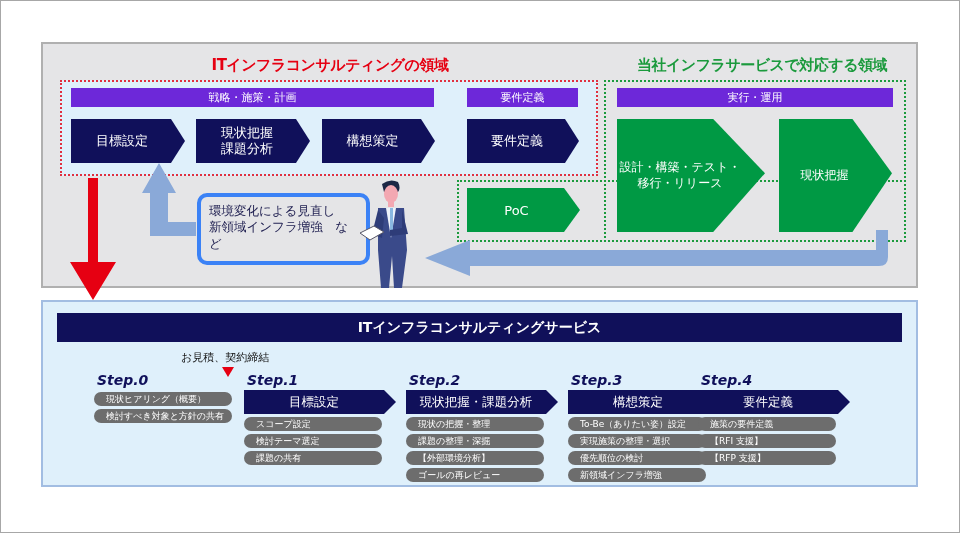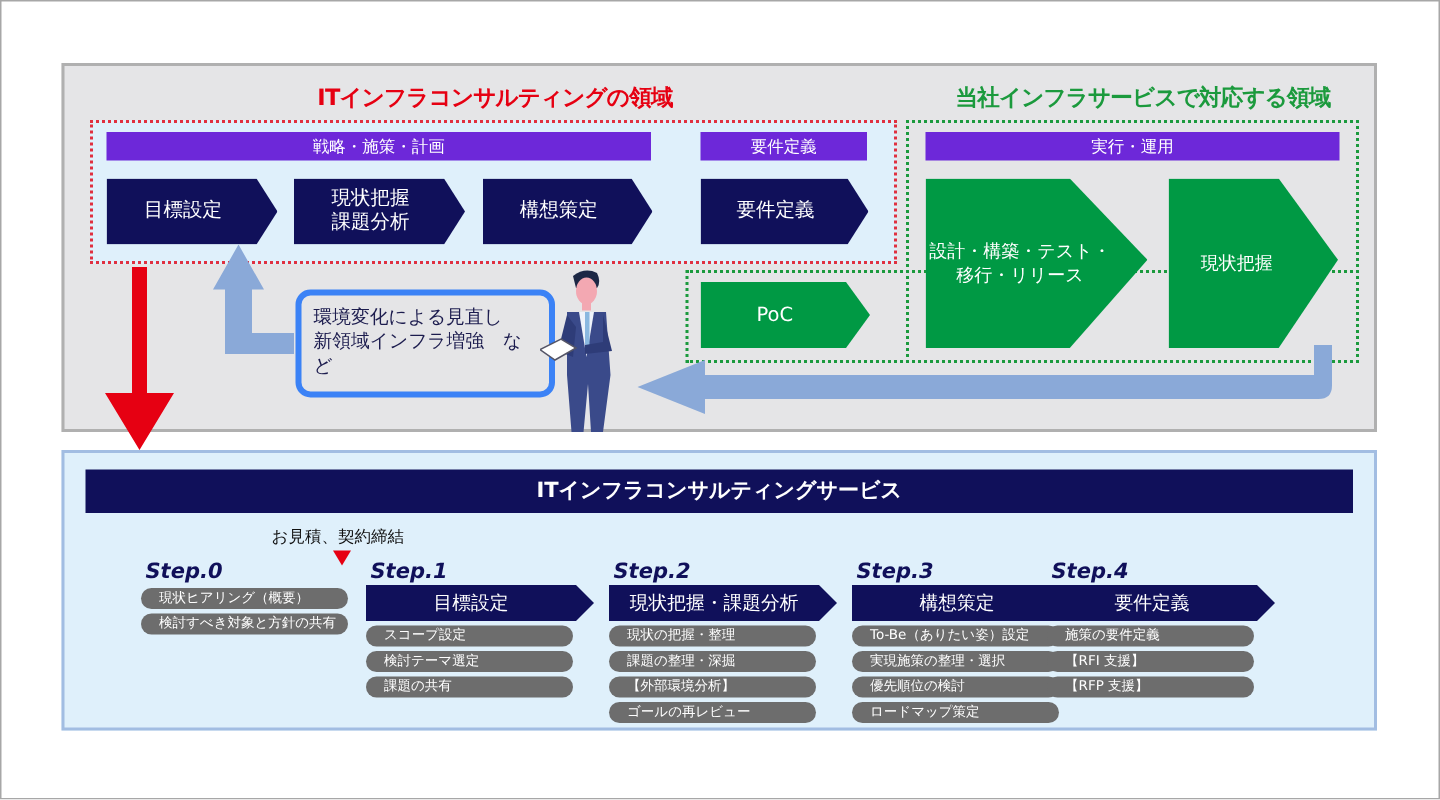--- a/index.html
+++ b/index.html
@@ -118,21 +118,21 @@
   <div class="pill">【外部環境分析】</div>
   <div class="pill">ゴールの再レビュー</div>
 </div>
 
 <div class="step" style="left:568px;top:370px;">
   <div class="step-label">Step.3</div>
   <div class="step-chev wide">構想策定</div>
   <div class="pill">To-Be（ありたい姿）設定</div>
   <div class="pill">実現施策の整理・選択</div>
   <div class="pill">優先順位の検討</div>
-  <div class="pill">ロードマップ策定</div>
+  <div class="pill">新領域インフラ増強</div>
 </div>
 
 <div class="step" style="left:698px;top:370px;">
   <div class="step-label">Step.4</div>
   <div class="step-chev wide">要件定義</div>
   <div class="pill">施策の要件定義</div>
   <div class="pill">【RFI 支援】</div>
   <div class="pill">【RFP 支援】</div>
 </div>
 

